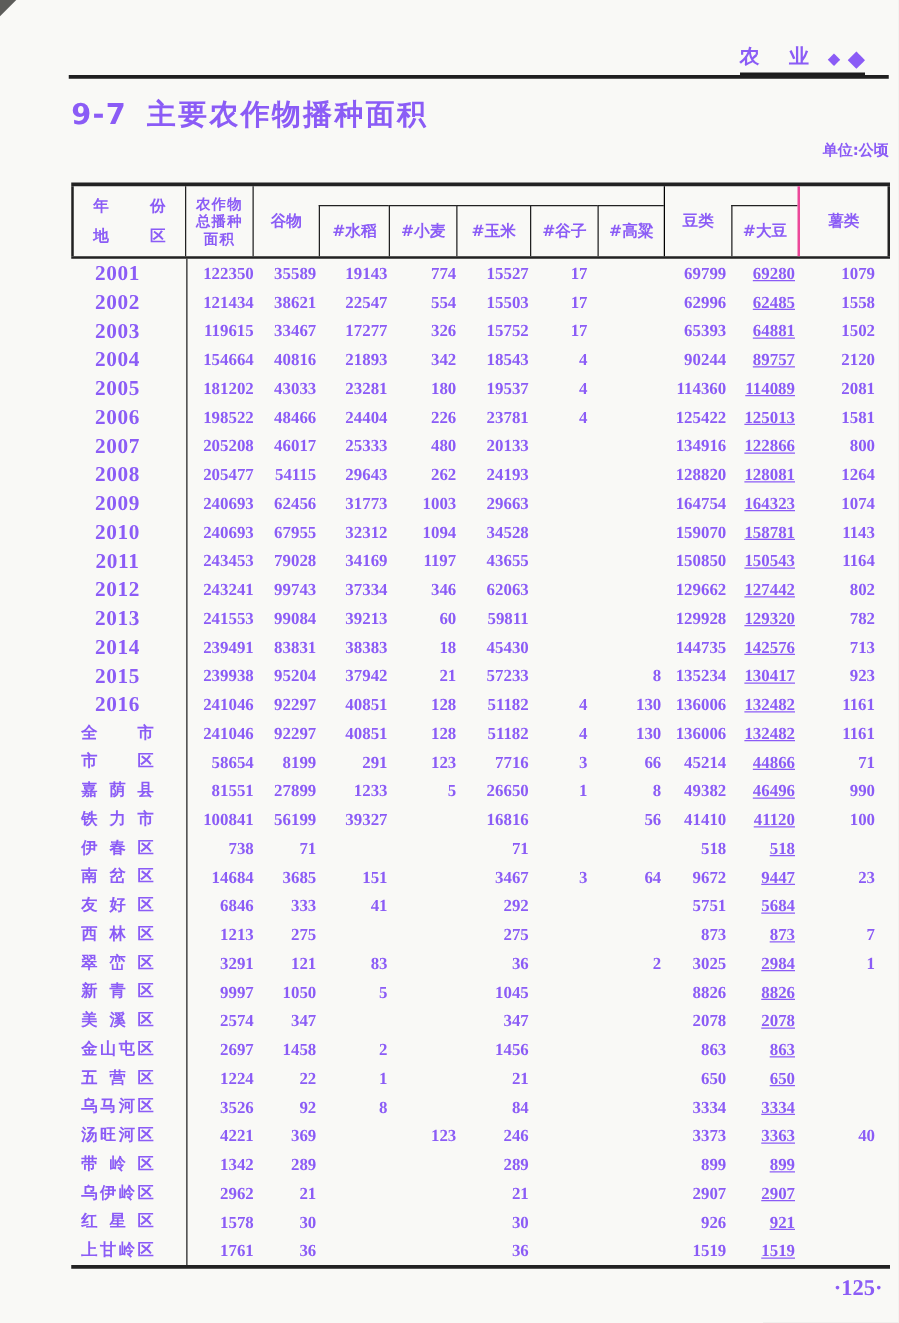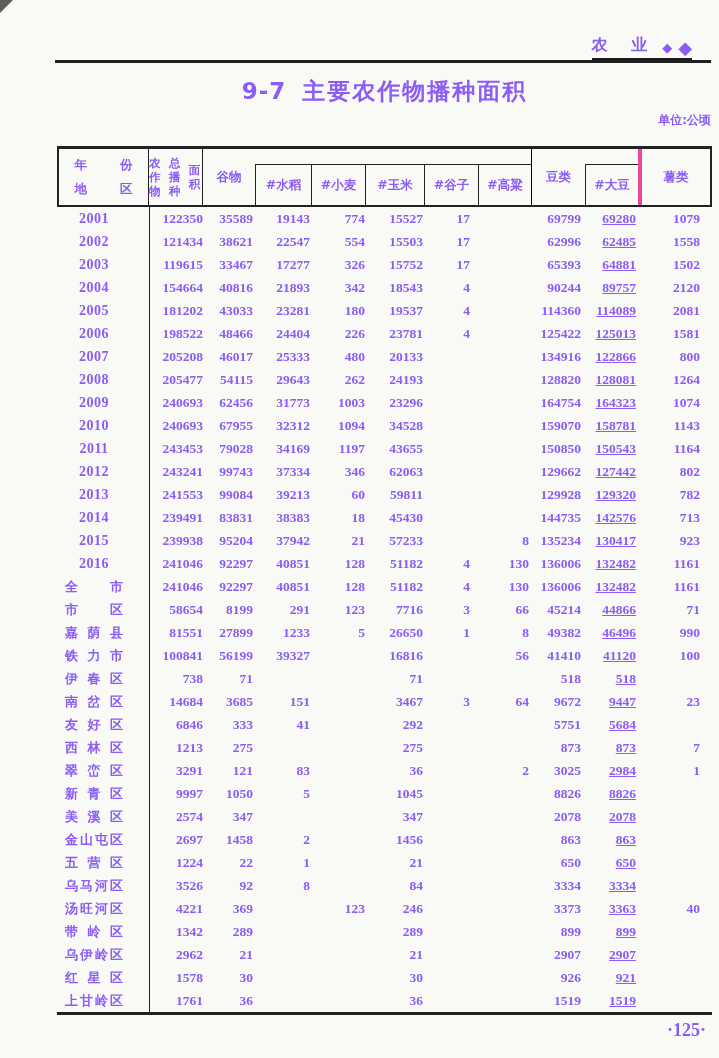--- a/index.html
+++ b/index.html
@@ -28,21 +28,21 @@
   }
   .mag-header .htext { font-size:16px; font-weight:bold; letter-spacing:9px; }
   .diamond-a { font-size:13px; line-height:16px; }
   .diamond-b { font-size:18px; line-height:16px; }
   .top-rule {
     position:absolute; top:60px; left:55px; right:8px;
     height:3px; background:#1f1f1f;
   }
   .title {
     position:absolute; top:76px; left:57px; width:655px;
-    text-align:center; font-size:23px; font-weight:bold; letter-spacing:2px;
+    text-align:left; font-size:23px; font-weight:bold; letter-spacing:2px;
   }
   .title .tprefix { margin-right:16px; letter-spacing:1px; }
   .unit {
     position:absolute; top:112px; right:8px;
     font-size:12px; font-weight:bold;
   }
   .page-num {
     position:absolute; top:1020px; right:13px;
     font-family:"Liberation Serif","DejaVu Serif",serif;
     font-size:18px; font-weight:bold;
@@ -61,47 +61,47 @@
   }
   .th { position:relative; display:flex; align-items:center; justify-content:center; }
   .th-stub {
     border-left:2px solid #222; border-right:1px solid #222;
     flex-direction:column; gap:7px;
   }
   .jrow { display:flex; justify-content:space-between; width:58px; }
   .jrow i, .lbl i { font-style:normal; }
   .th-total {
     border-right:1px solid #222;
-    font-size:11.5px; line-height:14px; letter-spacing:1px;
+    flex-direction:column; font-size:11.5px; line-height:14px; letter-spacing:1px;
   }
   .th .box {
     position:absolute; left:0; right:0; top:15px; bottom:0;
     border-left:1px solid #222; border-top:1px solid #222;
     display:flex; align-items:center; justify-content:center;
   }
   .th-beans { border-left:1px solid #000000; }
-  .th-tubers { border-left:4px solid #ec4899; border-right:2px solid #222; }
+  .th-tubers { border-left:2px solid #ec4899; border-right:2px solid #222; }
   .tbody { position:relative; border-bottom:3px solid #222; }
   .stub-vline { position:absolute; left:92px; top:0; bottom:0; width:1px; background:#222; }
   .trow { height:23px; line-height:23px; }
   .cell { overflow:visible; white-space:nowrap; }
   .cell.num {
     font-family:"Liberation Serif","DejaVu Serif",serif;
     font-weight:bold; font-size:13.5px; text-align:right;
   }
   .c0{padding-right:0px;} .c1{padding-right:2px;} .c2{padding-right:1px;}
   .c3{padding-right:0px;} .c4{padding-right:1px;} .c5{padding-right:8px;}
   .c6{padding-right:2px;} .c7{padding-right:4px;} .c8{padding-right:2px;text-decoration:underline;}
   .c9{padding-right:12px;}
   .lbl { display:flex; width:58px; margin-left:8px; font-weight:bold; font-size:13px; }
   .lbl.region { justify-content:space-between; }
   .lbl.year {
     justify-content:center;
     font-family:"Liberation Serif","DejaVu Serif",serif;
-    font-size:14px; letter-spacing:.5px;
+    font-size:17px; letter-spacing:.5px;
   }
 </style>
 </head>
 <body>
 
 <div class="page">
   <div class="corner-smudge"></div>
 
   <div class="mag-header">
     <span class="htext">农 业</span>
@@ -284,21 +284,21 @@
           <div class="cell num c9">1264</div>
         </div>
         <div class="trow grid-cols">
           <div class="cell stub">
             <span class="lbl year">2009</span>
           </div>
           <div class="cell num c0">240693</div>
           <div class="cell num c1">62456</div>
           <div class="cell num c2">31773</div>
           <div class="cell num c3">1003</div>
-          <div class="cell num c4">23296</div>
+          <div class="cell num c4">29663</div>
           <div class="cell num c5"></div>
           <div class="cell num c6"></div>
           <div class="cell num c7">164754</div>
           <div class="cell num c8">164323</div>
           <div class="cell num c9">1074</div>
         </div>
         <div class="trow grid-cols">
           <div class="cell stub">
             <span class="lbl year">2010</span>
           </div>

